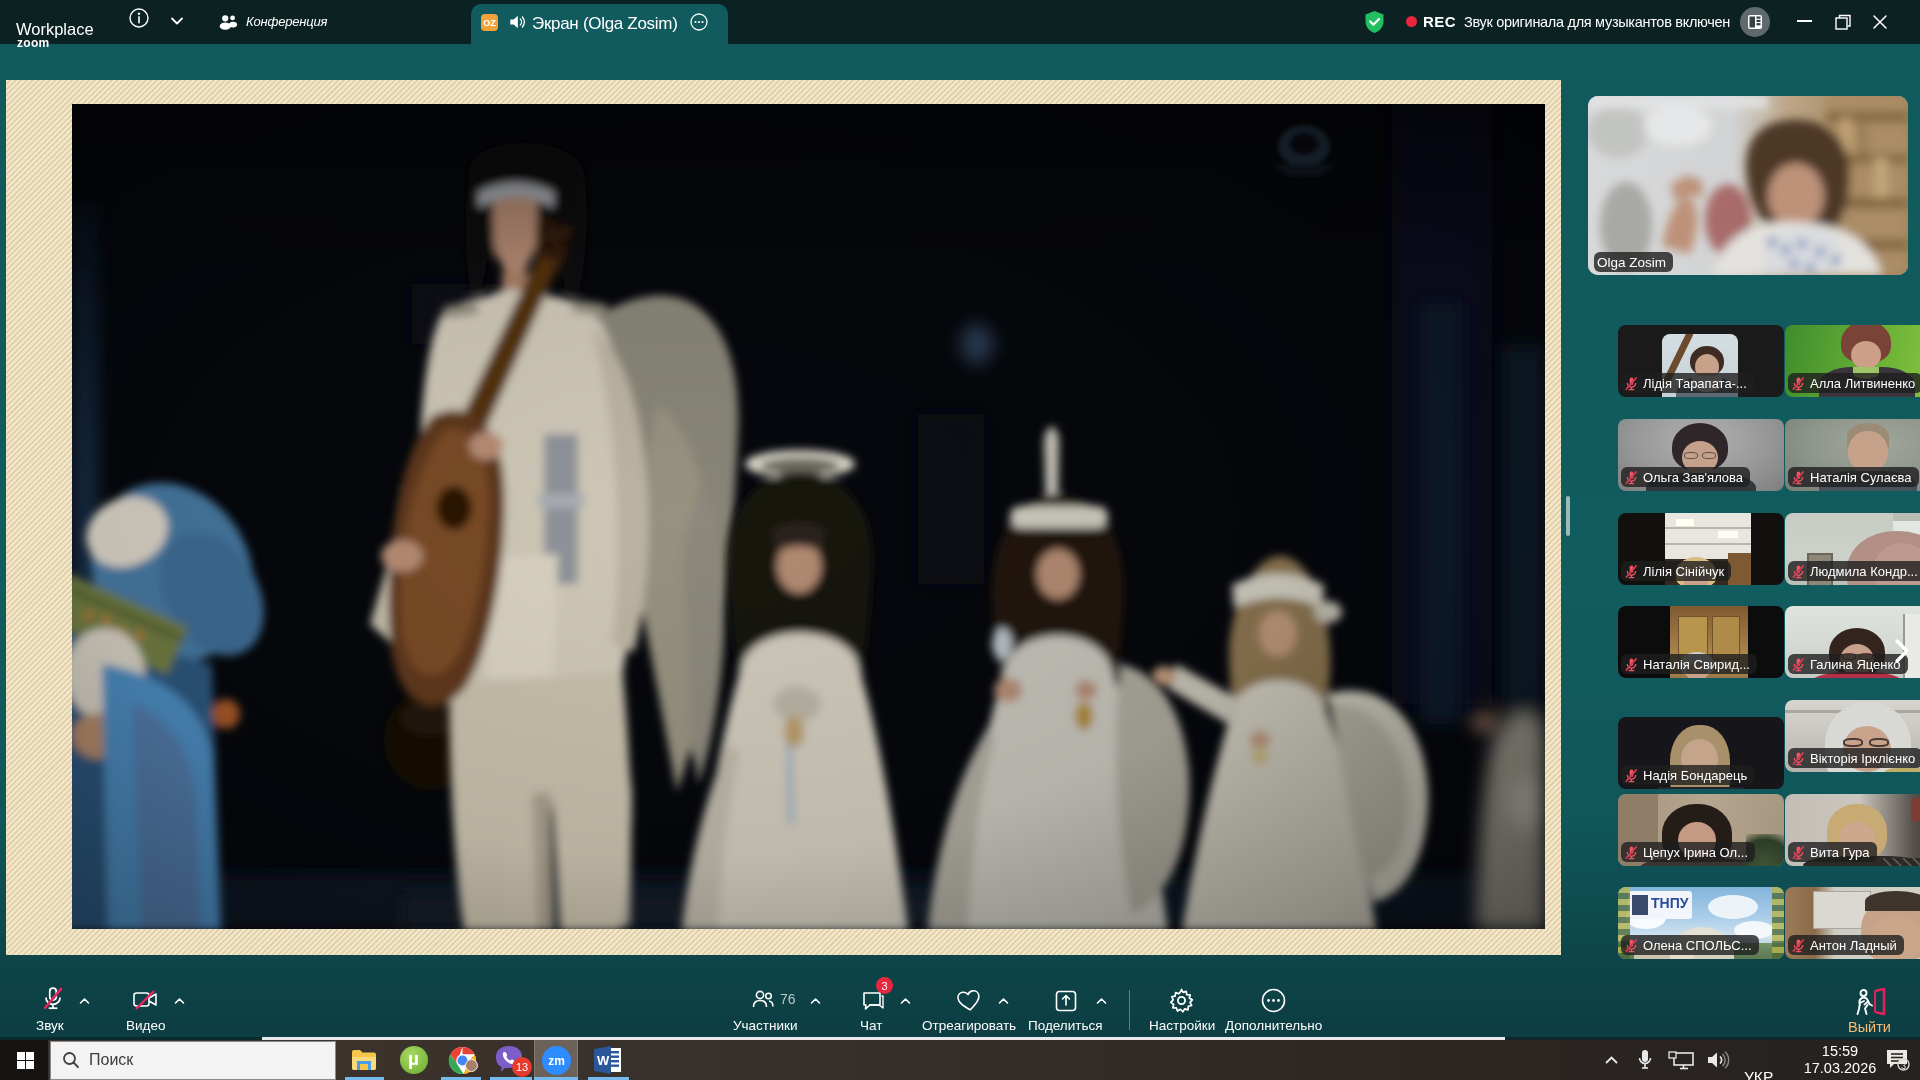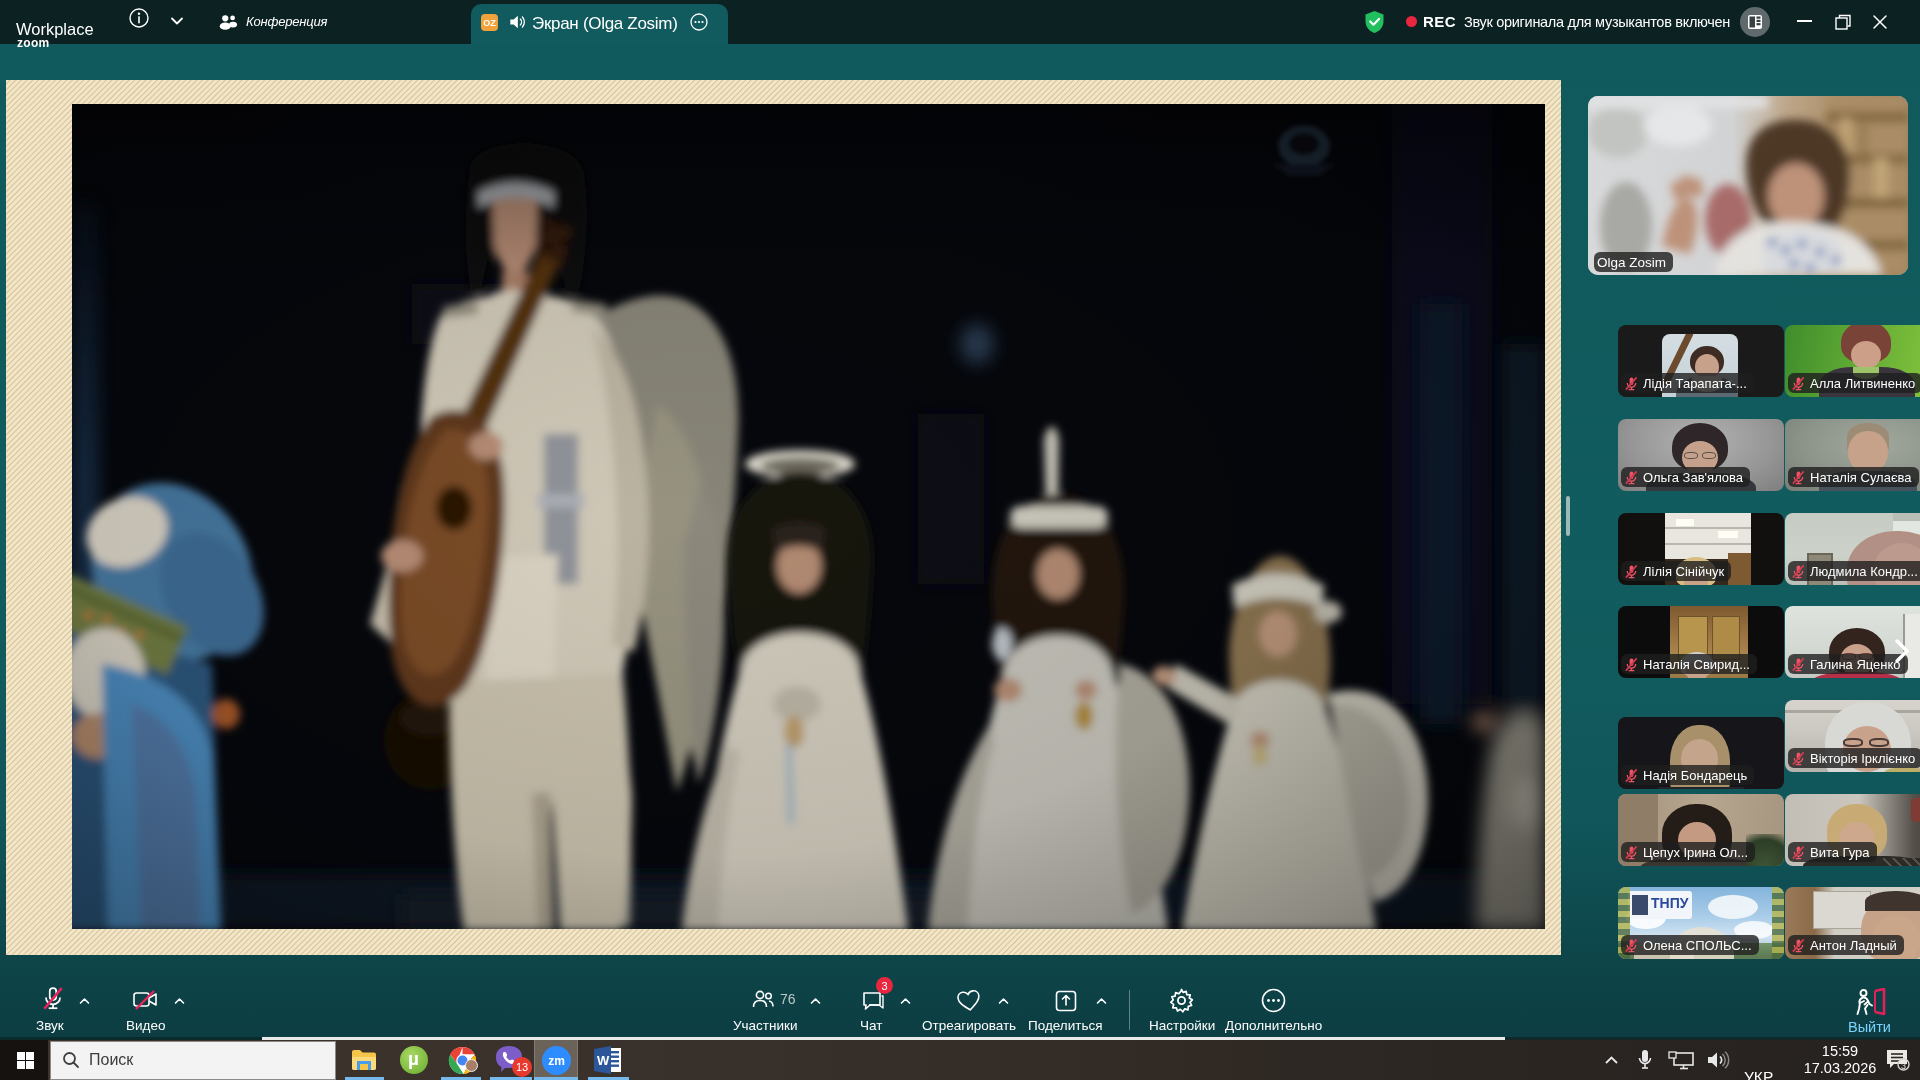--- a/index.html
+++ b/index.html
@@ -658,21 +658,21 @@
       <circle cx="18.5" cy="13.5" r="1.4" fill="#fff"></circle>
 </svg>
 <div class="abs" style="left:1225px;top:1018px;color:#fff;font-size:13.5px;">Дополнительно</div>
 
 <svg class="abs" style="left:1854px;top:988px" width="32" height="30" viewBox="0 0 32 30">
  <path d="M21 3 L30 1 V26 L21 24" fill="none" stroke="#e0215a" stroke-width="2.6" stroke-linejoin="round"></path>
  <line x1="21" y1="3" x2="21" y2="24" stroke="#e0215a" stroke-width="2"></line>
  <circle cx="9.5" cy="5" r="3" fill="none" stroke="#fff" stroke-width="1.9"></circle>
  <path d="M9 9.5 C6.5 10.5 5 13 5.5 15.5 M9 9.5 C11.5 9.3 13 10.5 13.8 12.5 L15.5 16 L18 17.5 M6 15 L5 21 L3.5 26 M13.5 17 L11 20.5 L12.5 26 M6 15 L10 13 M14 13.5 L10.5 16.5" fill="none" stroke="#fff" stroke-width="1.9" stroke-linecap="round" stroke-linejoin="round"></path>
 </svg>
-<div class="abs" style="left:1848px;top:1019px;color:#7dd3fc;font-size:14.5px;">Выйти</div>
+<div class="abs" style="left:1848px;top:1019px;color:#fdba74;font-size:14.5px;">Выйти</div>
 </div>
 
 <div class="abs" style="left:0px;top:1037px;width:1920px;height:3px;background:#0a2a2c;"></div>
 <div class="abs" style="left:262px;top:1037px;width:1243px;height:3px;background:#e9e9e9;"></div>
 <div class="abs" style="left:1505px;top:1037px;width:415px;height:3px;background:#11282a;"></div>
 <div id="taskbar"></div>
 
 <div class="abs" style="left:0px;top:1040px;width:48px;height:40px;background:#151210;"></div>
 <svg class="abs" style="left:17px;top:1052px" width="17" height="17" viewBox="0 0 17 17">
  <rect x="0" y="0" width="8" height="8" fill="#fff"></rect>

